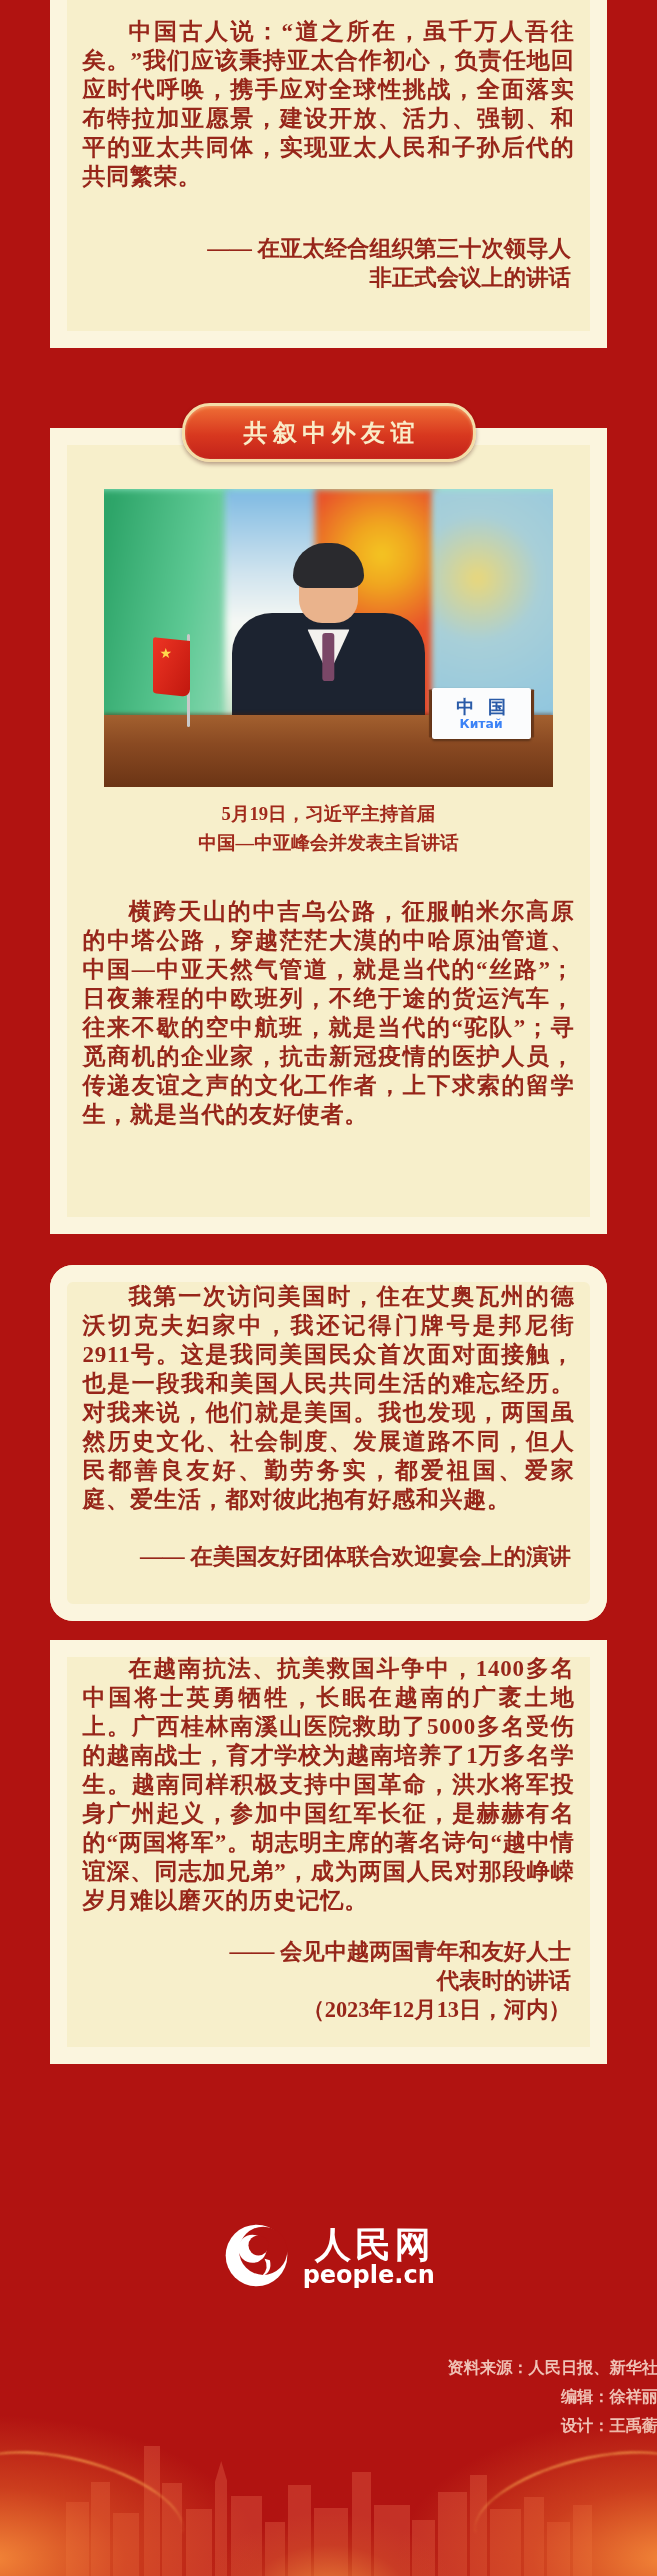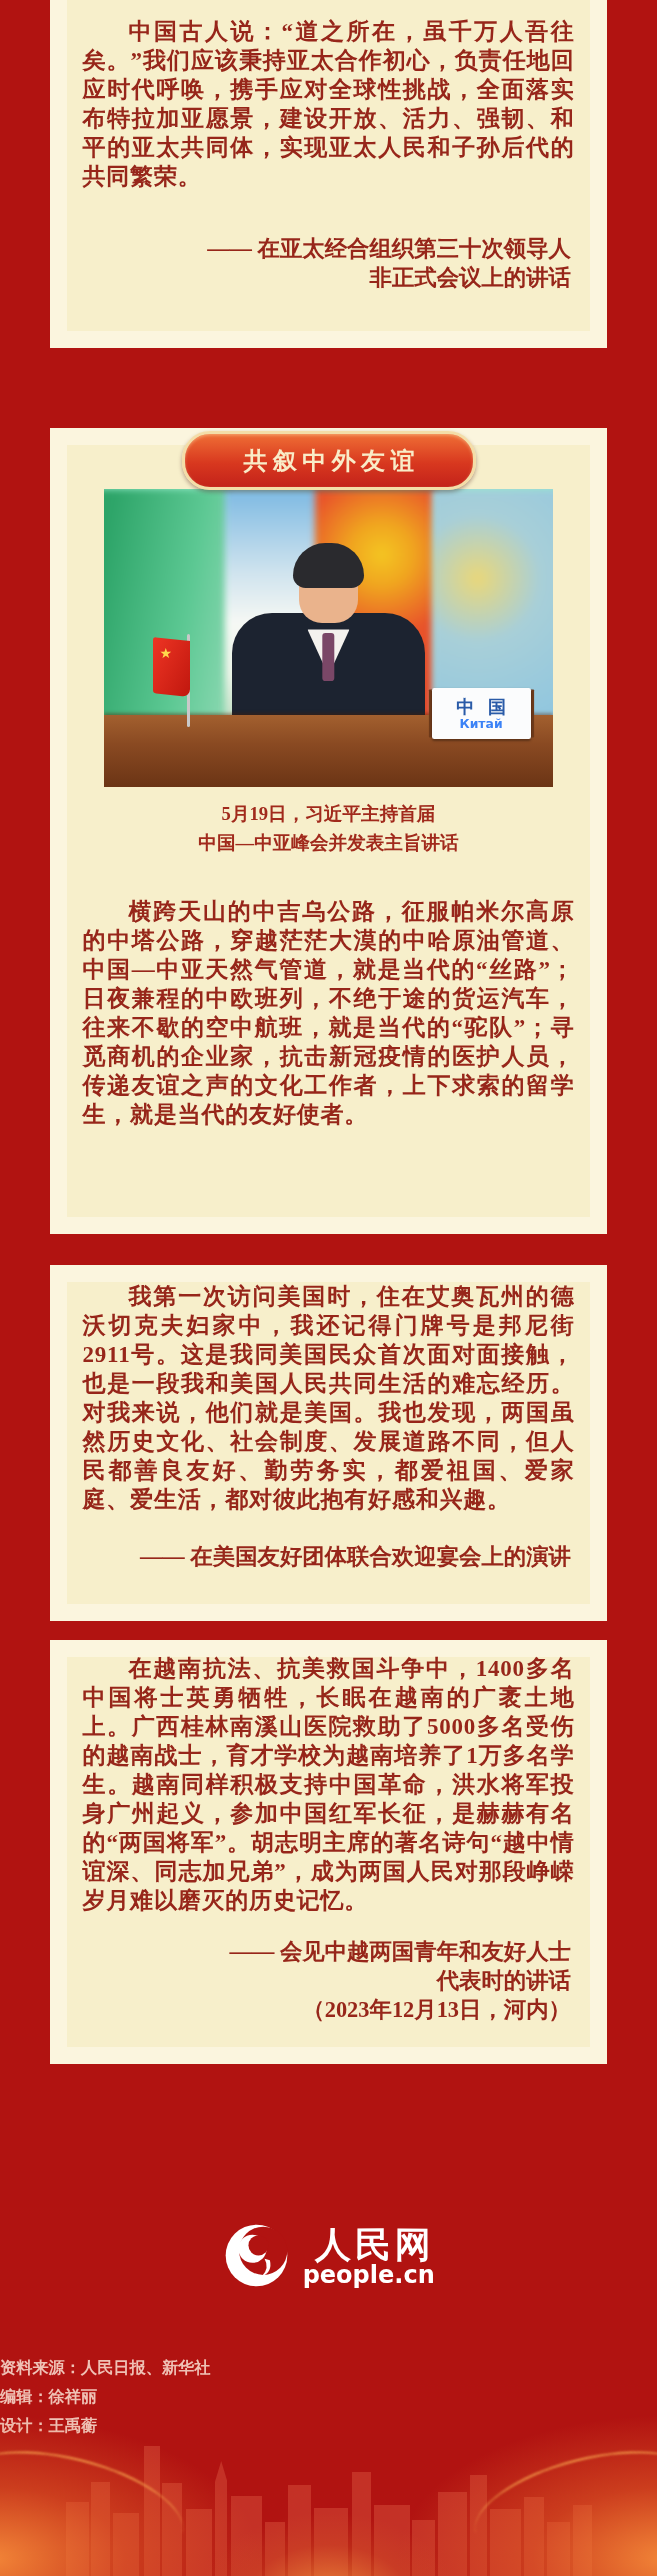--- a/index.html
+++ b/index.html
@@ -12,21 +12,21 @@
   }
   
   .card{
     position:absolute;left:50px;width:557px;
     background:#f7efcb;
     box-shadow:inset 0 0 0 17px #fbf5de;
     overflow:hidden;
   }
   #card-1{top:-25px;height:373px;}
   #card-2{top:428px;height:806px;}
-  #card-3{top:1265px;height:356px;}
+  #card-3{top:1265px;height:356px;border-radius:23px;}
   #card-4{top:1640px;height:424px;}
   .para{
     margin:0 32.5px;
     font-size:23px;line-height:29px;
     font-weight:bold;color:#97261a;
     text-align:justify;text-indent:2em;
     letter-spacing:0.8px;
   }
   .attr{
     margin:0 36px 0 32.5px;
@@ -58,21 +58,21 @@
   .br-tr::before{right:0;top:0;bottom:0;width:54px;border-right:3.1px solid #e4564a;border-top:3.1px solid #e4564a;}
   .br-tr::after{right:20px;top:7.7px;width:101px;border-top:1.5px solid #f2a493;}
   
   #section-badge{
     position:absolute;top:403px;left:50%;transform:translateX(-50%);
     width:288px;height:53px;border-radius:28px;
     background:linear-gradient(180deg,#ef6e35 0%,#d8381f 55%,#c3221a 100%);
     border:3.1px solid #f3dda8;
     box-shadow:0 2.3px 4.6px rgba(60,0,0,.35), inset 0 1.5px 3.1px rgba(255,230,180,.4);
     z-index:6;
-    display:flex;align-items:center;justify-content:center;margin-top:28px;
+    display:flex;align-items:center;justify-content:center;
   }
   #section-badge .badge-label{
     font-size:24px;font-weight:bold;color:#f9ecc8;
     letter-spacing:5.4px;text-indent:5.4px;
   }
   
   #photo{
     position:relative;width:449px;height:298px;
     margin:61px auto 0;overflow:hidden;background:#9ec;
   }
@@ -108,21 +108,21 @@
     position:absolute;top:2222px;left:0;width:100%;
     display:flex;align-items:center;justify-content:center;gap:12.4px;
   }
   #logo .mark{width:67px;height:67px;}
   #logo .names{display:flex;flex-direction:column;align-items:flex-end;}
   #logo .cn-name{font-size:36px;font-weight:bold;color:#ffffff;letter-spacing:3.9px;line-height:39px;}
   #logo .latin-name{font-size:24px;font-weight:bold;color:#ffffff;line-height:20px;font-family:"DejaVu Sans",sans-serif;}
   
   #credits{
     position:absolute;top:2354px;left:0;width:100%;
-    text-align:left;color:#efc1b5;
+    text-align:right;color:#efc1b5;
     font-size:16.2px;line-height:29px;font-weight:bold;
   }
   
   #skyline{position:absolute;left:0;bottom:0;width:658px;height:155px;}
   .bld{position:absolute;bottom:0;background:#d0544[5]0;}
   .bld{background:rgba(222,90,70,.42);}
   .glow{position:absolute;pointer-events:none;}
   .glow-left{left:-70px;bottom:-31px;width:333px;height:193px;
     background:radial-gradient(ellipse at 18% 75%,rgba(246,140,58,.95) 0%,rgba(226,96,40,.55) 35%,rgba(190,50,25,0) 70%);}
   .glow-right{right:-70px;bottom:-31px;width:333px;height:193px;

